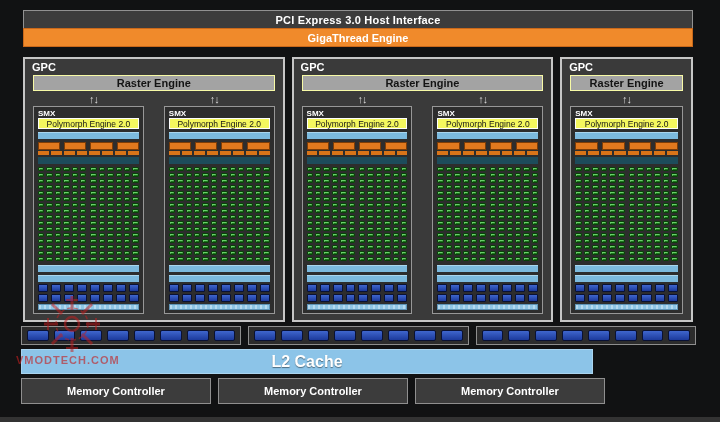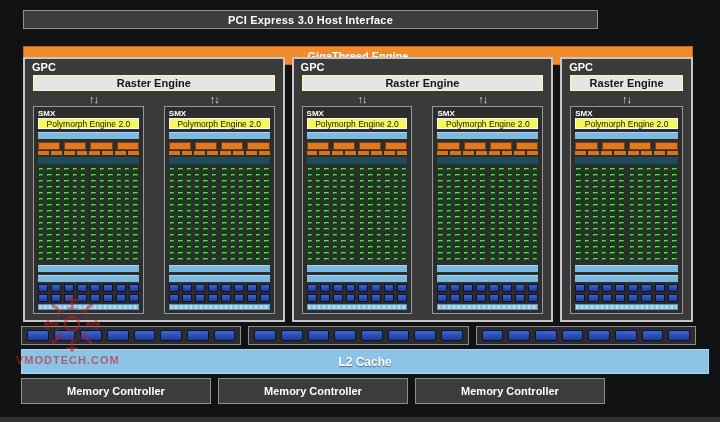--- a/index.html
+++ b/index.html
@@ -7,45 +7,45 @@
     width:720px;height:422px;position:relative;overflow:hidden;
     background:#111213;
     font-family:"Liberation Sans", sans-serif;
     -webkit-font-smoothing:antialiased;
   }
   *{box-sizing:border-box;}
 
   .bar-center{display:flex;align-items:center;justify-content:center;}
 
   .pci-bar{
-    position:absolute;left:23px;top:10px;width:575px;height:19px;
+    position:absolute;left:23px;top:10px;width:670px;height:19px;
     background:#3c3c3c;border:1px solid #919191;color:#fff;
     font-size:11px;font-weight:bold;letter-spacing:.2px;
   }
   .giga-bar{
-    position:absolute;left:23px;top:46px;width:670px;height:19px;
+    position:absolute;left:23px;top:28px;width:670px;height:19px;
     background:#f08a2b;border:1px solid #c9681a;color:#fff;
     font-size:11px;font-weight:bold;
   }
 
   .gpc-row{
     position:absolute;left:23px;top:57px;width:670px;height:265px;
     display:flex;gap:7px;
   }
   .gpc{
     background:#3a3a3a;border:2px solid #c6c6c6;
     display:flex;flex-direction:column;min-width:0;
   }
   .gpc-label{
     color:#fff;font-size:11px;font-weight:bold;
     padding:2px 9px 1px 7px;height:16px;
   }
   .raster{
     margin:0 8px 2px;height:16px;flex:0 0 16px;
-    background:#e5e5e5;border:1px solid #f7faa6;color:#141414;
+    background:#a3a3a3;border:1px solid #f7faa6;color:#141414;
     font-size:11px;font-weight:bold;
   }
   .arrow-row{height:13px;flex:0 0 13px;margin:0 8px;display:flex;}
   .arrows{
     flex:1;text-align:center;color:#d9d9d9;font-size:11px;
     font-weight:bold;line-height:12px;letter-spacing:-1px;
   }
   .smx-row{flex:1;margin:0 8px 6px;display:flex;gap:20px;min-height:0;}
 
   .smx{
@@ -83,23 +83,23 @@
     position:absolute;left:21px;top:326px;width:675px;height:19px;
     display:flex;gap:7px;
   }
   .xbar-group{
     flex:1;background:#2c2c2c;border:1px solid #8e8e8e;
     display:flex;gap:5px;padding:3px 5px;
   }
   .xport{flex:1;background:linear-gradient(#3f66cd,#1c3a9c);border:1px solid #091134;border-radius:2px;}
 
   .l2-bar{
-    position:absolute;left:21px;top:349px;width:688px;height:25px;
+    position:absolute;left:21px;top:349px;width:572px;height:25px;
     background:#8cc4e8;border:1px solid #a9d4ef;color:#fff;
-    font-size:12px;font-weight:bold;text-shadow:0 1px 1px rgba(0,0,0,.45);
+    font-size:16px;font-weight:bold;text-shadow:0 1px 1px rgba(0,0,0,.45);
   }
   .mc-row{
     position:absolute;left:21px;top:378px;width:584px;height:26px;
     display:flex;gap:7px;
   }
   .mc{
     flex:1;background:#3c3c3c;border:1px solid #8f8f8f;color:#fff;
     font-size:11px;font-weight:bold;
   }
   .bottom-strip{position:absolute;left:0;bottom:0;width:720px;height:5px;background:#333;}

